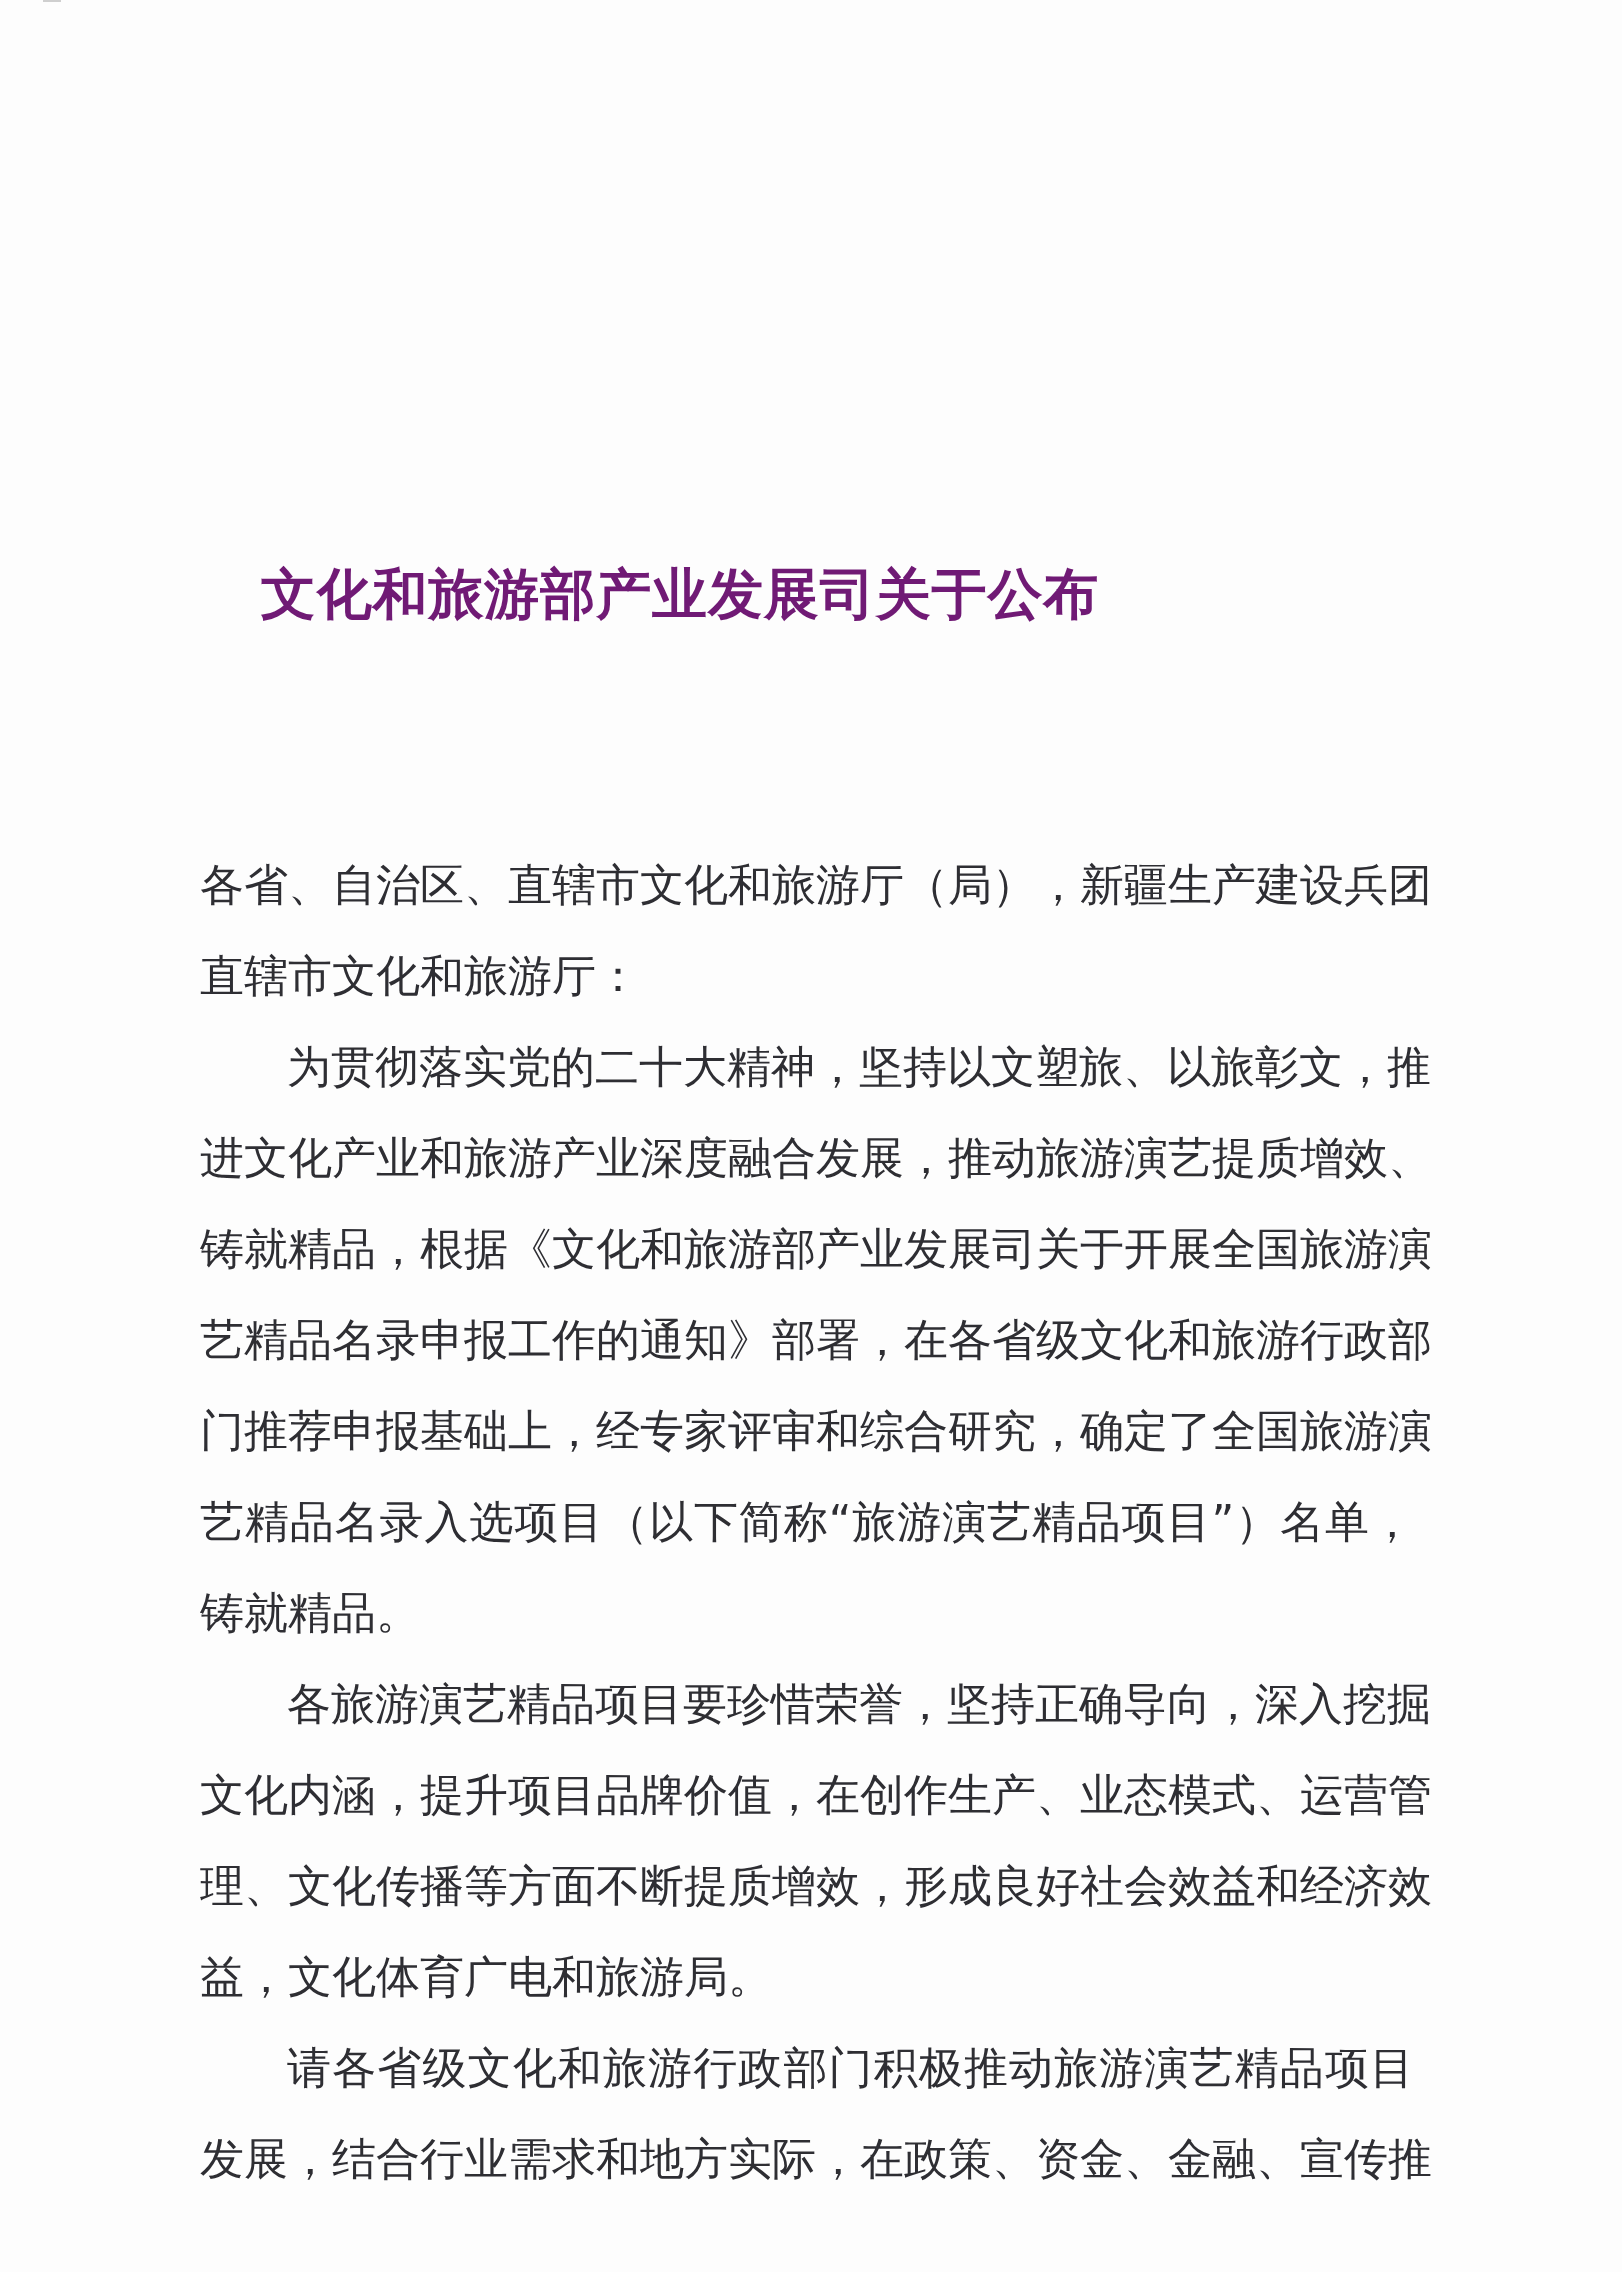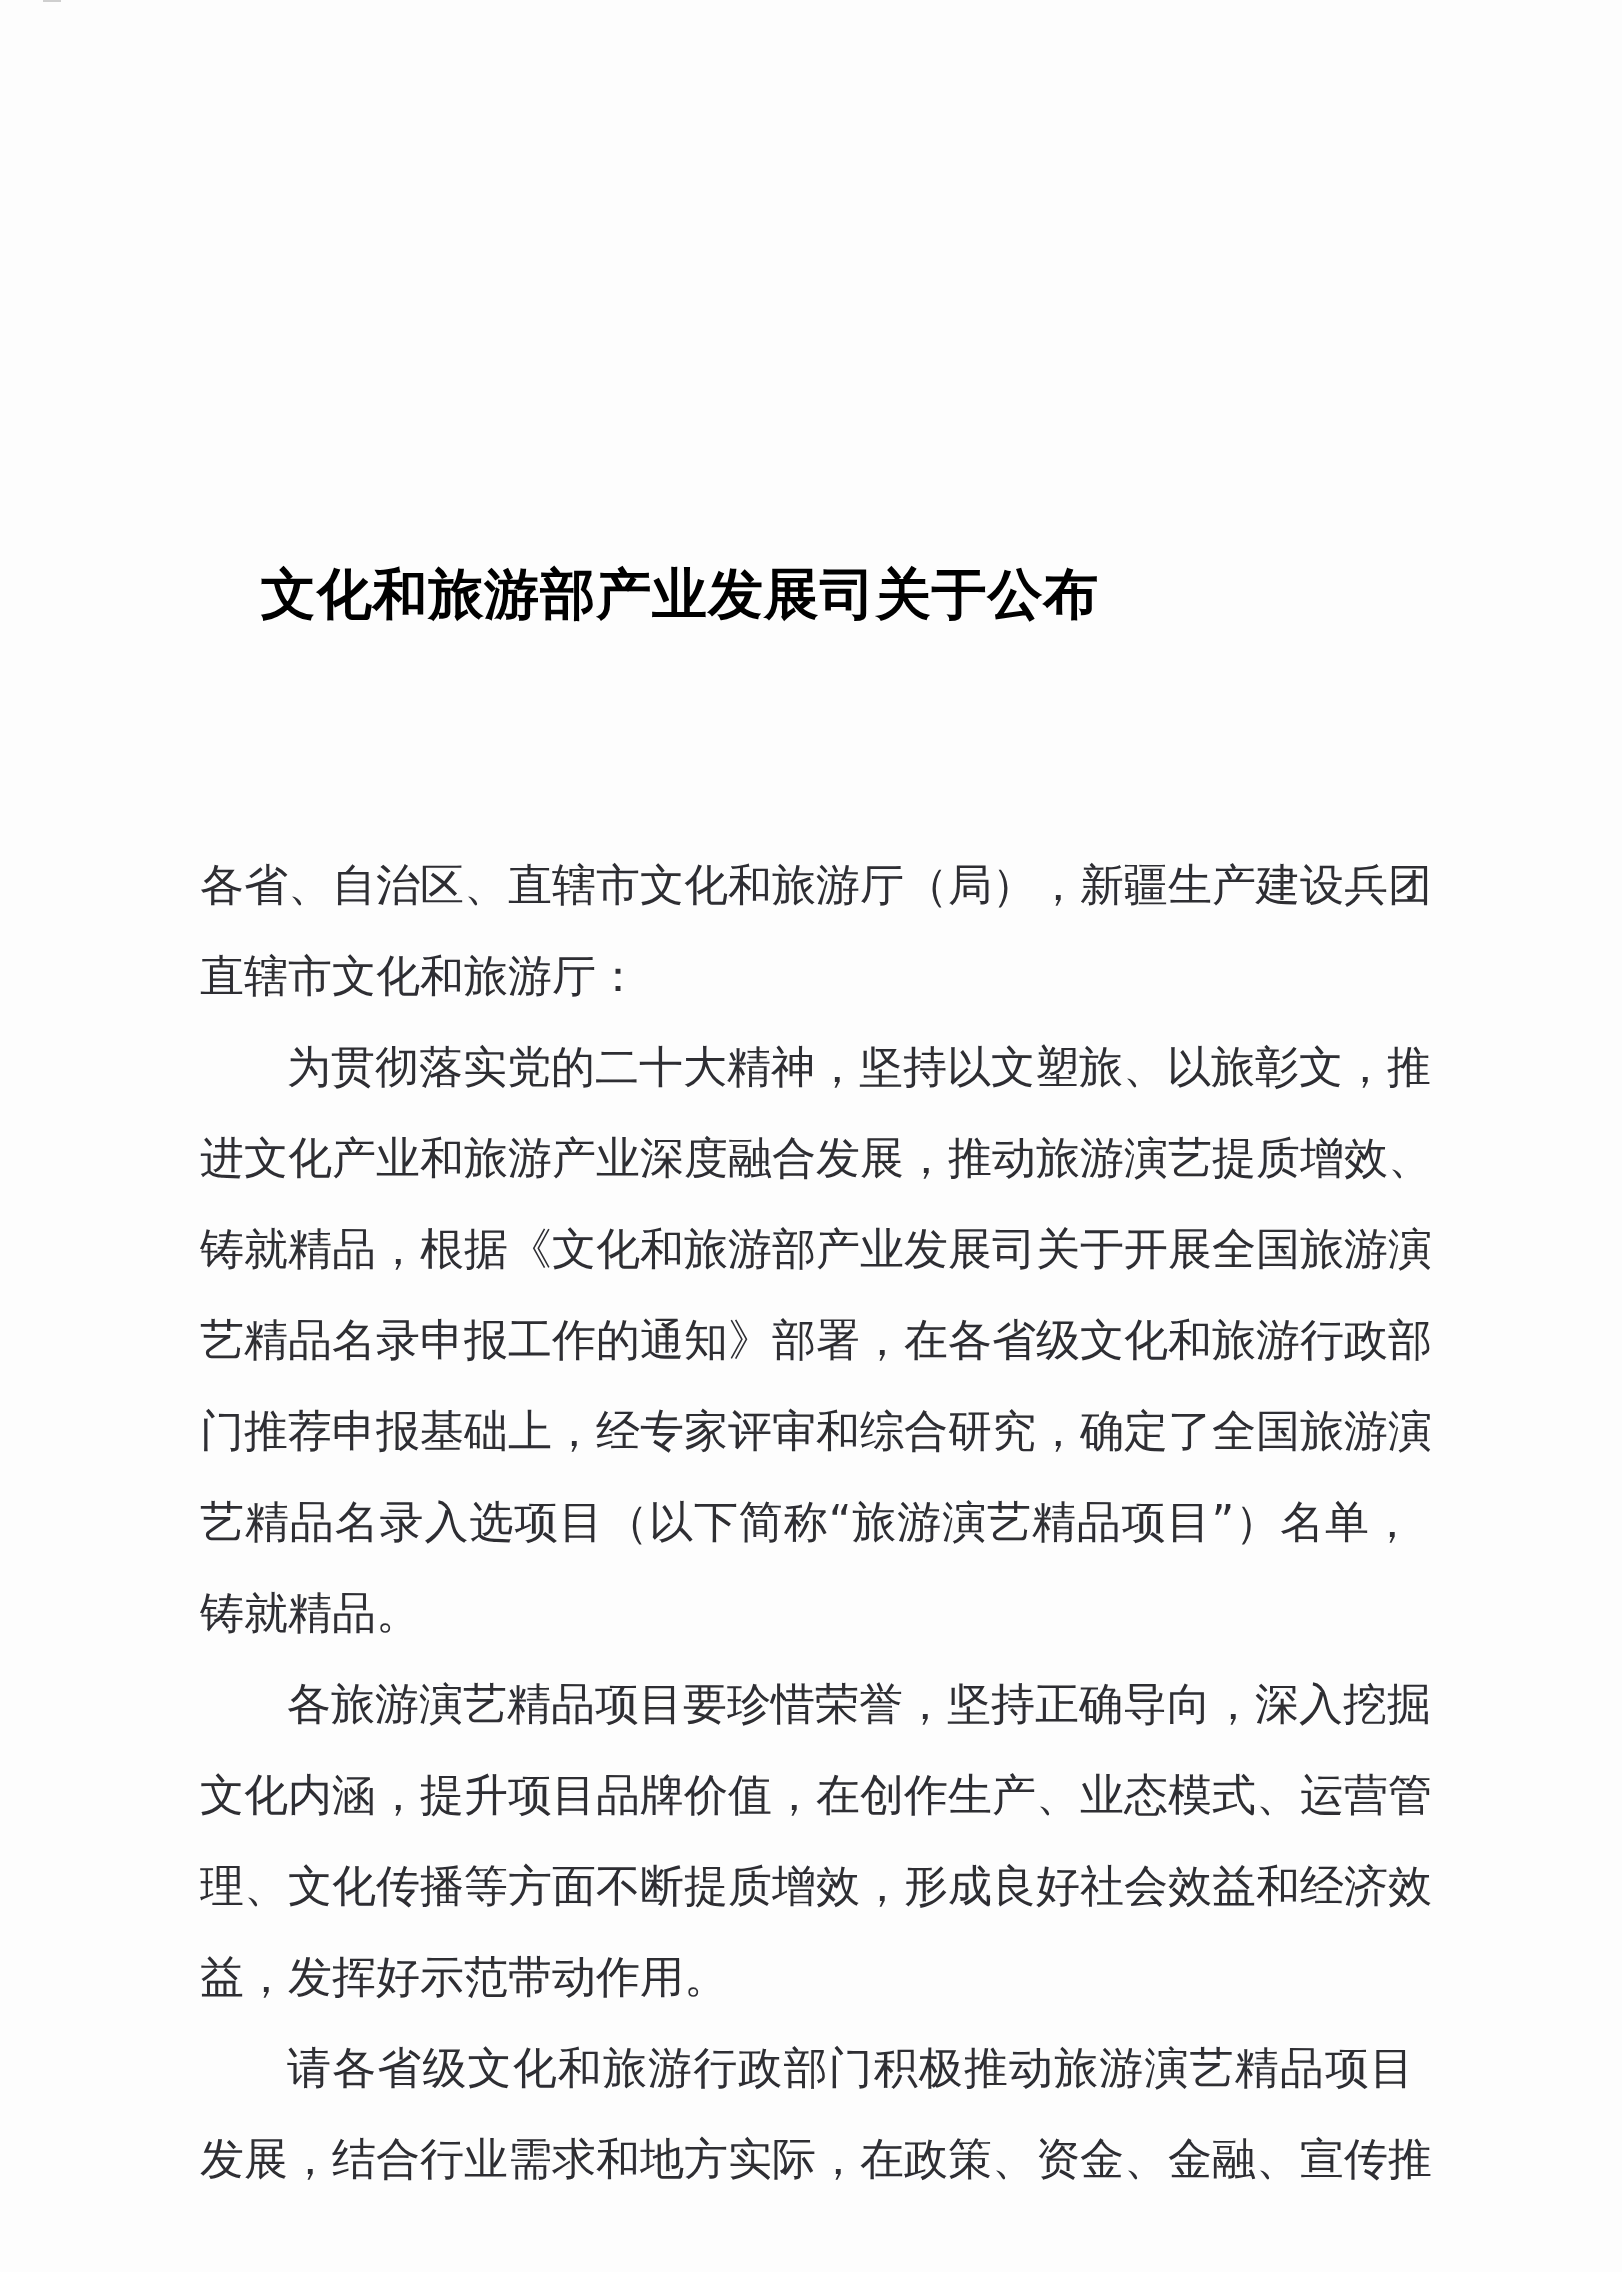--- a/index.html
+++ b/index.html
@@ -32,21 +32,21 @@
     }
     .title {
       position: absolute;
       left: 0;
       width: 1360px;
       text-align: center;
       font-family: "DejaVu Serif", "Liberation Serif", serif;
       font-weight: bold;
       font-size: 55px;
       letter-spacing: 0.9px;
-      color: #000000;
+      color: #701a75;
       line-height: 1;
       white-space: nowrap;
     }
     .title.l1 { top: 566px; }
     .title.l2 { top: 657px; }
     .body-text {
       position: absolute;
       left: 200px;
       width: 1214px;
       font-family: "DejaVu Sans", "Liberation Sans", sans-serif;
@@ -98,21 +98,21 @@
       <span class="line">艺精品名录申报工作的通知》部署，在各省级文化和旅游行政部</span>
       <span class="line">门推荐申报基础上，经专家评审和综合研究，确定了全国旅游演</span>
       <span class="line">艺精品名录入选项目（以下简称“旅游演艺精品项目”）名单，</span>
       <span class="line last">铸就精品。</span>
     </div>
 
     <div class="para">
       <span class="line indent">各旅游演艺精品项目要珍惜荣誉，坚持正确导向，深入挖掘</span>
       <span class="line">文化内涵，提升项目品牌价值，在创作生产、业态模式、运营管</span>
       <span class="line">理、文化传播等方面不断提质增效，形成良好社会效益和经济效</span>
-      <span class="line last">益，发挥好示范带动作用。</span>
+      <span class="line last">益，文化体育广电和旅游局。</span>
     </div>
 
     <div class="para">
       <span class="line indent">请各省级文化和旅游行政部门积极推动旅游演艺精品项目</span>
       <span class="line">发展，结合行业需求和地方实际，在政策、资金、金融、宣传推</span>
     </div>
   </div>
 </div>
 
 

